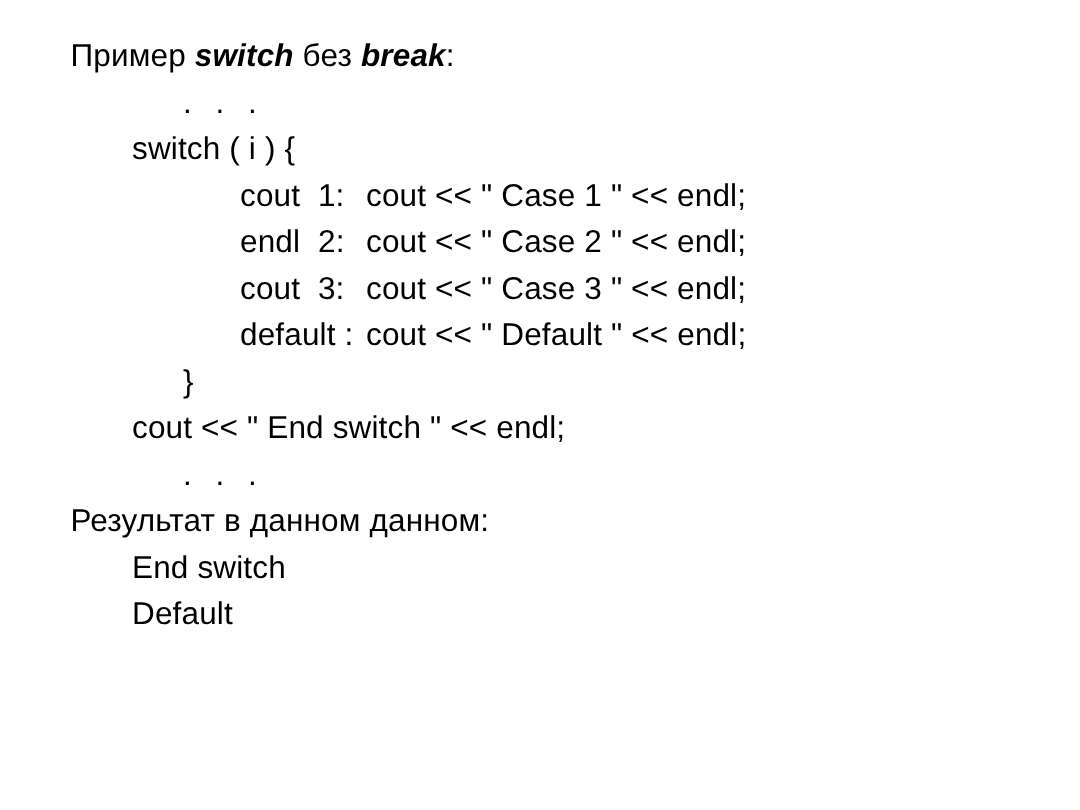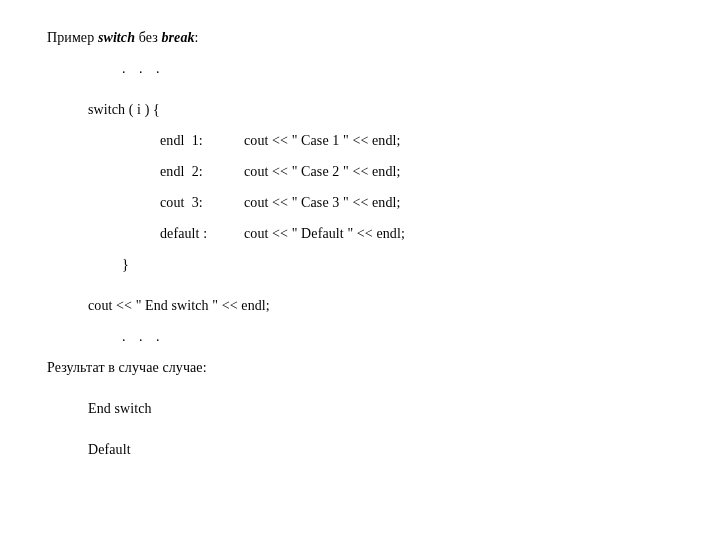--- a/index.html
+++ b/index.html
@@ -22,28 +22,27 @@
   }
   .content {
     position: absolute;
     left: 47px;
     top: 22px;
     width: 650px;
   }
   .line {
     height: 31px;
     line-height: 31px;
-    font-size: 14px;
+    font-size: 21px;
     white-space: pre;
     letter-spacing: 0.1px;
-    font-family: Liberation Serif, serif;
   }
   
   .ind0 { padding-left: 0px; }
-  .ind1 { padding-left: 41px; margin-top: 10px; }
+  .ind1 { padding-left: 41px; }
   .ind2 { padding-left: 75px; }
   .ind3 { padding-left: 113px; }
 
   .bi {
     font-weight: bold;
     font-style: italic;
   }
   .dots {
     letter-spacing: 5px;
   }
@@ -58,33 +57,33 @@
 <div class="slide">
   <div class="content">
 
     <div class="line ind0"><span>Пример </span><span class="bi">switch</span><span> без </span><span class="bi">break</span><span>:</span></div>
 
     <div class="line ind2 dots">. . .</div>
 
 
     <div class="line ind1">switch ( i ) {</div>
 
-    <div class="line ind3"><span class="label-col">endl  1:</span><span>cout &lt;&lt; " Case 1 " &lt;&lt; endl;</span></div>
+    <div class="line ind3"><span class="label-col">cout  1:</span><span>cout &lt;&lt; " Case 1 " &lt;&lt; endl;</span></div>
 
     <div class="line ind3"><span class="label-col">endl  2:</span><span>cout &lt;&lt; " Case 2 " &lt;&lt; endl;</span></div>
 
     <div class="line ind3"><span class="label-col">cout  3:</span><span>cout &lt;&lt; " Case 3 " &lt;&lt; endl;</span></div>
 
     <div class="line ind3"><span class="label-col">default :</span><span>cout &lt;&lt; " Default " &lt;&lt; endl;</span></div>
 
     <div class="line ind2">}</div>
 
     <div class="line ind1">cout &lt;&lt; " End switch " &lt;&lt; endl;</div>
 
     <div class="line ind2 dots">. . .</div>
 
-    <div class="line ind0">Результат в случае случае:</div>
+    <div class="line ind0">Результат в данном данном:</div>
 
     <div class="line ind1">End switch</div>
     <div class="line ind1">Default</div>
 
   </div>
 </div>
 
 </body></html>

